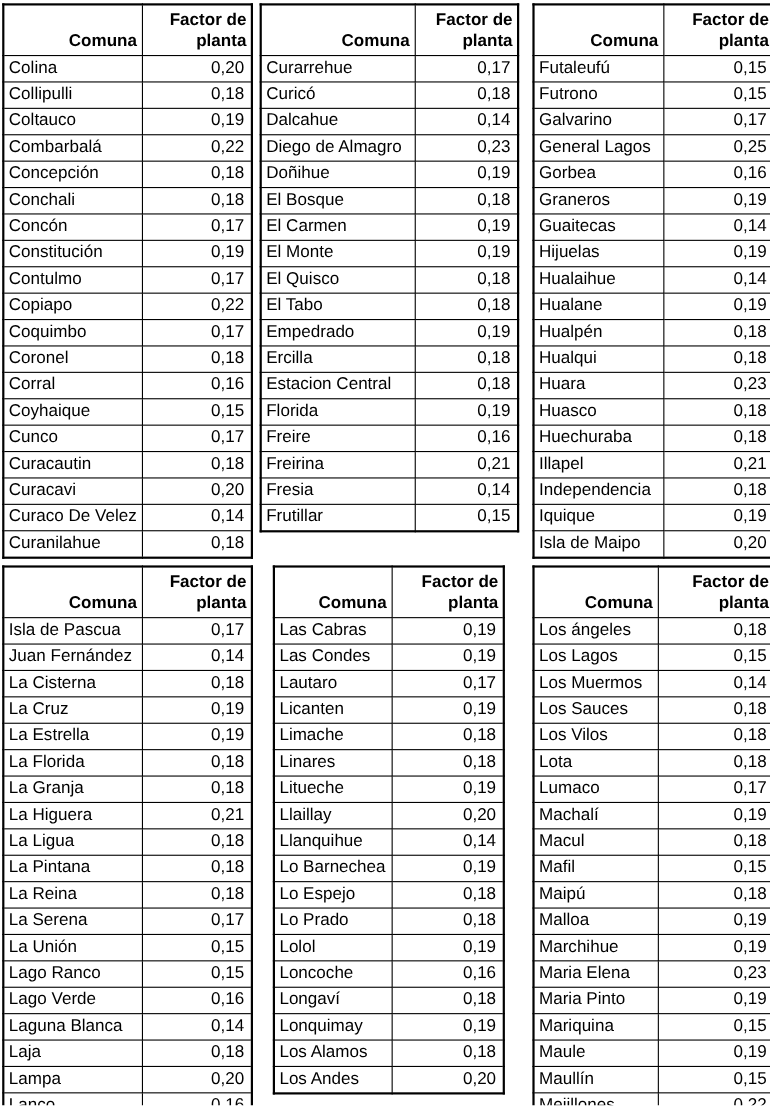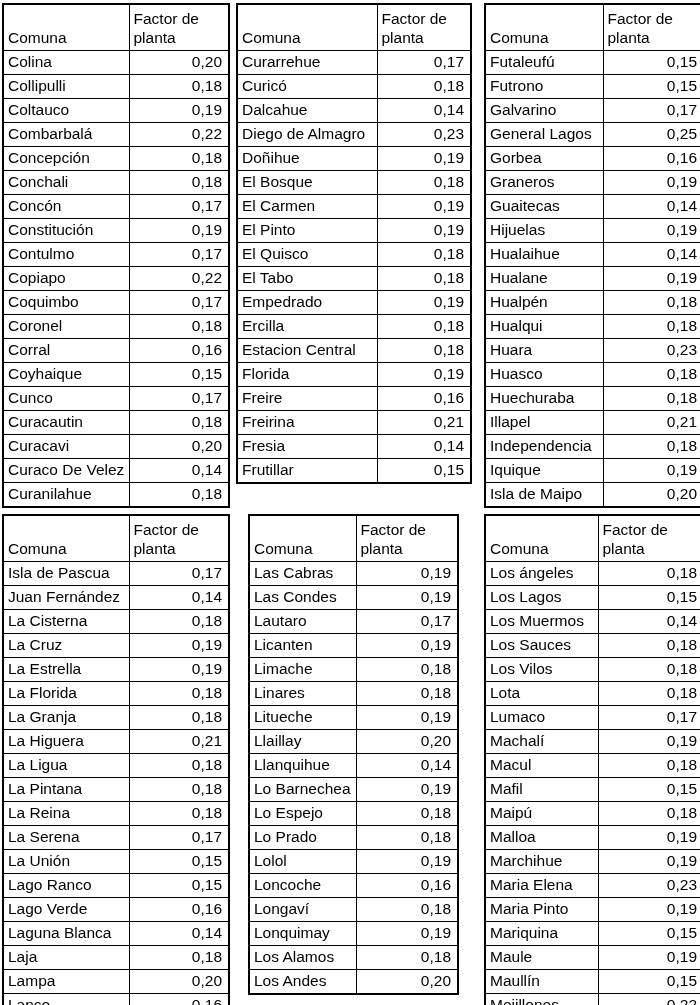--- a/index.html
+++ b/index.html
@@ -25,22 +25,22 @@
   }
   table.comuna-table th,
   table.comuna-table td {
     border: 1px solid #000000;
     font-size: 15.5px;
     line-height: 1.18;
     overflow: hidden;
     white-space: nowrap;
   }
   table.comuna-table th {
-    font-weight: normal;
-    text-align: left;
+    font-weight: bold;
+    text-align: right;
     vertical-align: bottom;
     height: 40px;
     padding: 2px 4px 3px 4px;
     white-space: normal;
   }
   table.comuna-table td {
     height: 21px;
     padding: 1px 4px;
   }
   table.comuna-table td.factor {
@@ -185,21 +185,21 @@
         </tr>
         <tr>
           <td class="comuna">El Bosque</td>
           <td class="factor">0,18</td>
         </tr>
         <tr>
           <td class="comuna">El Carmen</td>
           <td class="factor">0,19</td>
         </tr>
         <tr>
-          <td class="comuna">El Pinto</td>
+          <td class="comuna">El Monte</td>
           <td class="factor">0,19</td>
         </tr>
         <tr>
           <td class="comuna">El Quisco</td>
           <td class="factor">0,18</td>
         </tr>
         <tr>
           <td class="comuna">El Tabo</td>
           <td class="factor">0,18</td>
         </tr>

